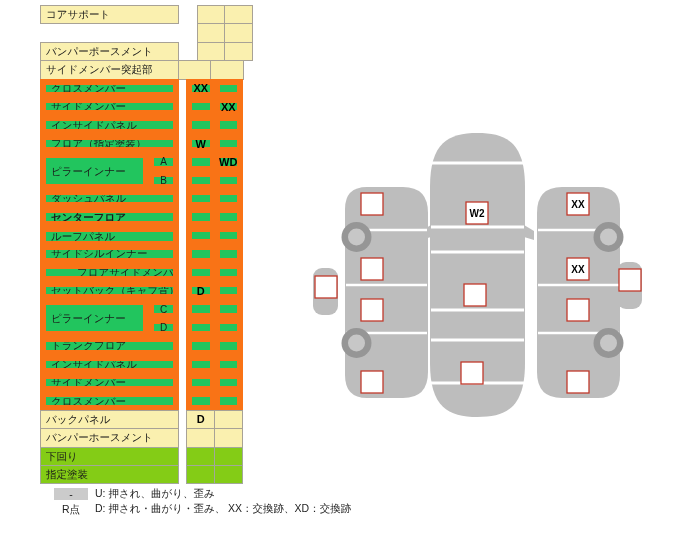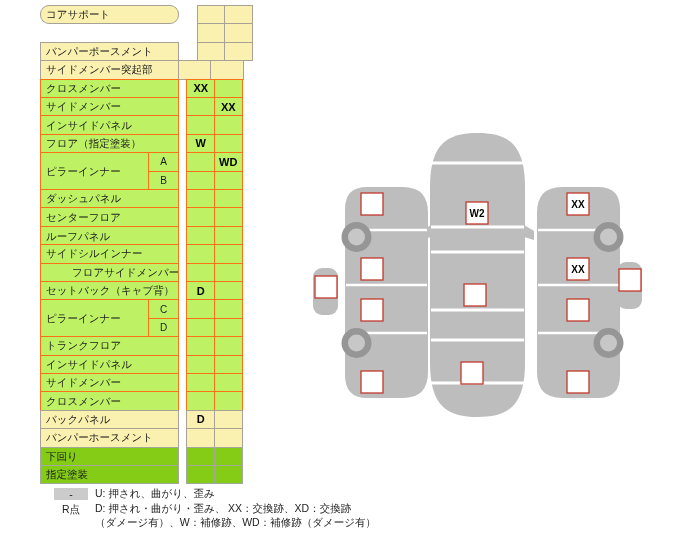--- a/index.html
+++ b/index.html
@@ -6,37 +6,37 @@
   .screen{position:relative;width:692px;height:535px;background:#ffffff;
           font-family:"Liberation Sans","DejaVu Sans",sans-serif;overflow:hidden}
   #tableHost{position:absolute;inset:0}
   .tlabel{position:absolute;left:40px;box-sizing:border-box;display:flex;align-items:center;
           padding-left:5px;font-size:10.5px;color:#1a1a1a;line-height:1.05;white-space:nowrap;overflow:hidden}
   .tsub{position:absolute;left:148px;width:31px;box-sizing:border-box;display:flex;align-items:center;
         justify-content:center;font-size:10px;color:#1a1a1a}
   .tcell{position:absolute;box-sizing:border-box;display:flex;align-items:center;justify-content:center;
          font-size:11px;font-weight:bold;color:#000}
   .c-yellow{background:#FAF0AF;border:1px solid #A8A296}
-  .c-pink{background:#bef264;border:1px solid #f97316}
+  .c-pink{background:#22c55e;border:6px solid #f97316}
   .c-green{background:#84cc16;border:1px solid #A2A89A}
   .car-svg{position:absolute;left:305px;top:125px}
   .legend{position:absolute;left:40px;top:487px;font-size:10.5px;color:#222}
   .lrow{display:flex;align-items:center;height:14.5px}
   .lmark{display:inline-block;width:34px;margin-left:14px;margin-right:7px;text-align:center;
          font-size:10.5px;line-height:12px;flex:0 0 auto}
   .lmark.gray{background:#CBCBCB;height:12px}
   .ltext{white-space:nowrap}
 </style>
 </head>
 <body>
 
 <div class="screen">
 
   <div id="tableHost">
-      <div class="tlabel c-yellow" style="top: 5px; height: 19.4px; width: 139px; border-radius: 9px;">コアサポート</div>
+      <div class="tlabel c-yellow" style="top: 5px; height: 19.4px; width: 139px;">コアサポート</div>
       <div class="tcell c-yellow" style="top: 5px; height: 19.4px; left: 197px; width: 29px;"></div>
       <div class="tcell c-yellow" style="top: 5px; height: 19.4px; left: 224px; width: 29px;"></div>
       <div class="tcell c-yellow" style="top: 23.4px; height: 19.4px; left: 197px; width: 29px;"></div>
       <div class="tcell c-yellow" style="top: 23.4px; height: 19.4px; left: 224px; width: 29px;"></div>
       <div class="tlabel c-yellow" style="top: 41.8px; height: 19.4px; width: 139px;">バンパーポースメント</div>
       <div class="tcell c-yellow" style="top: 41.8px; height: 19.4px; left: 197px; width: 29px;"></div>
       <div class="tcell c-yellow" style="top: 41.8px; height: 19.4px; left: 224px; width: 29px;"></div>
       <div class="tlabel c-yellow" style="top: 60.2px; height: 19.4px; width: 139px;">サイドメンバー突起部</div>
       <div class="tcell c-yellow" style="top: 60.2px; height: 19.4px; left: 178px; width: 34px;"></div>
       <div class="tcell c-yellow" style="top: 60.2px; height: 19.4px; left: 210px; width: 34px;"></div>
@@ -55,21 +55,21 @@
       <div class="tlabel c-pink" style="top: 152.2px; height: 37.8px; width: 109px;">ピラーインナー</div>
       <div class="tsub c-pink" style="top: 152.2px; height: 19.4px;">A</div>
       <div class="tcell c-pink" style="top: 152.2px; height: 19.4px; left: 186px; width: 29.5px;"></div>
       <div class="tcell c-pink" style="top: 152.2px; height: 19.4px; left: 213.5px; width: 29.5px;">WD</div>
       <div class="tsub c-pink" style="top: 170.6px; height: 19.4px;">B</div>
       <div class="tcell c-pink" style="top: 170.6px; height: 19.4px; left: 186px; width: 29.5px;"></div>
       <div class="tcell c-pink" style="top: 170.6px; height: 19.4px; left: 213.5px; width: 29.5px;"></div>
       <div class="tlabel c-pink" style="top: 189px; height: 19.4px; width: 139px;">ダッシュパネル</div>
       <div class="tcell c-pink" style="top: 189px; height: 19.4px; left: 186px; width: 29.5px;"></div>
       <div class="tcell c-pink" style="top: 189px; height: 19.4px; left: 213.5px; width: 29.5px;"></div>
-      <div class="tlabel c-pink" style="top: 207.4px; height: 19.4px; width: 139px;">センターフロア</div>
+      <div class="tlabel c-pink" style="top: 207.4px; height: 19.4px; width: 139px; font-weight: bold;">センターフロア</div>
       <div class="tcell c-pink" style="top: 207.4px; height: 19.4px; left: 186px; width: 29.5px;"></div>
       <div class="tcell c-pink" style="top: 207.4px; height: 19.4px; left: 213.5px; width: 29.5px;"></div>
       <div class="tlabel c-pink" style="top: 225.8px; height: 21px; width: 139px;">ルーフパネル</div>
       <div class="tcell c-pink" style="top: 225.8px; height: 19.4px; left: 186px; width: 29.5px;"></div>
       <div class="tcell c-pink" style="top: 225.8px; height: 19.4px; left: 213.5px; width: 29.5px;"></div>
       <div class="tlabel c-pink" style="top: 244.2px; height: 19.4px; width: 139px;">サイドシルインナー</div>
       <div class="tcell c-pink" style="top: 244.2px; height: 19.4px; left: 186px; width: 29.5px;"></div>
       <div class="tcell c-pink" style="top: 244.2px; height: 19.4px; left: 213.5px; width: 29.5px;"></div>
       <div class="tlabel c-pink" style="top: 262.6px; height: 19.4px; width: 139px; padding-left: 31px;">フロアサイドメンバー</div>
       <div class="tcell c-pink" style="top: 262.6px; height: 19.4px; left: 186px; width: 29.5px;"></div>
@@ -174,19 +174,15 @@
 
   <div class="legend">
     <div class="lrow">
       <span class="lmark gray">-</span>
       <span class="ltext">U: 押され、曲がり、歪み</span>
     </div>
     <div class="lrow">
       <span class="lmark">R点</span>
       <span class="ltext">D: 押され・曲がり・歪み、 XX：交換跡、XD：交換跡</span>
     </div>
-    <div class="lrow">
-      <span class="lmark"></span>
-      <span class="ltext">（ダメージ有）、W：補修跡、WD：補修跡（ダメージ有）</span>
-    </div>
   </div>
 
 </div>
 
 </body></html>

